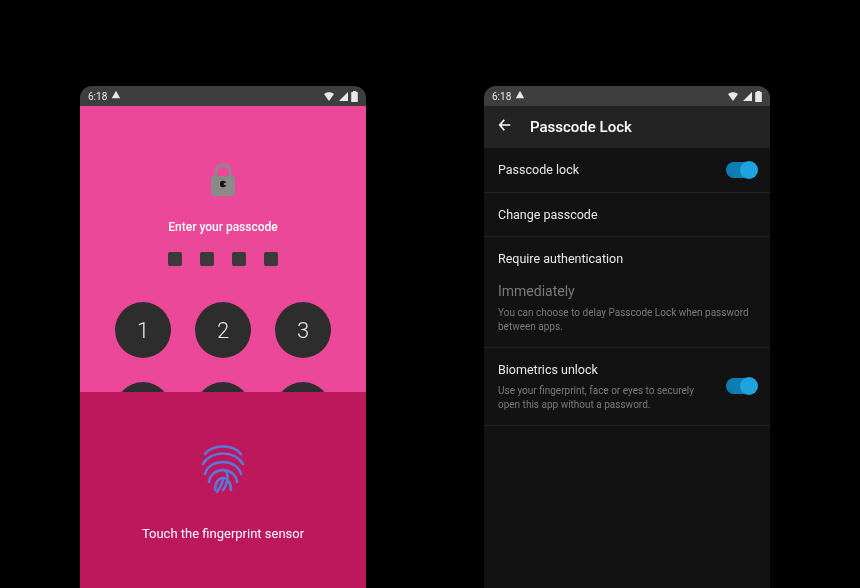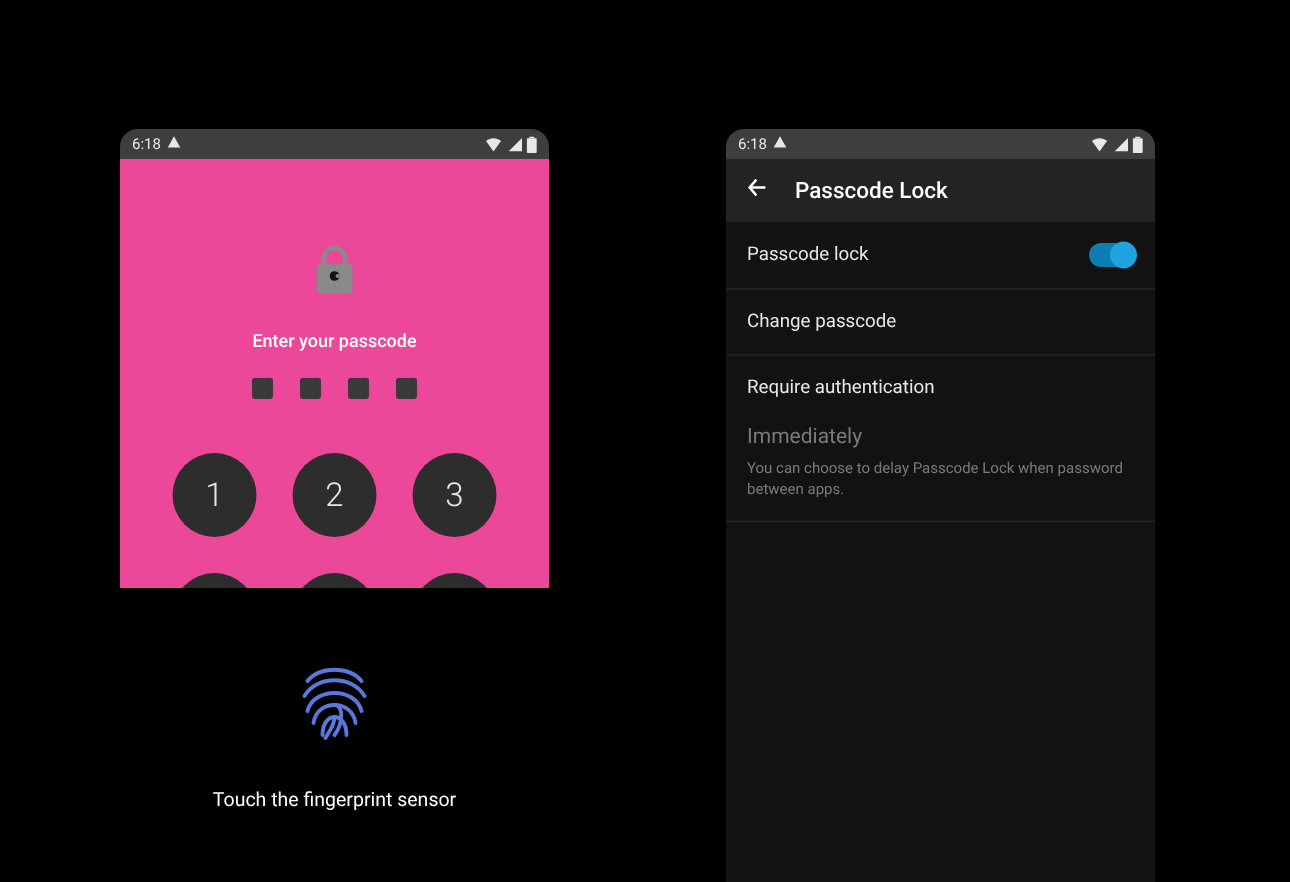--- a/index.html
+++ b/index.html
@@ -62,21 +62,21 @@
     color:#e6e6e6;
     font-size:22px;
     display:flex; align-items:center; justify-content:center;
     font-weight:300;
   }
 
   .fingerprint-sheet {
     position:absolute;
     left:0; right:0; bottom:0;
     height: 196px;
-    background:#000000;
+    background:#be185d;
     display:flex;
     flex-direction:column;
     align-items:center;
     justify-content:center;
     gap: 26px;
   }
   .fp-icon svg { display:block; }
   .fp-text { color:#fff; font-size:13px; font-weight:400; }
 
   
@@ -249,15 +249,24 @@
     </div>
 
     <div class="setting-row">
       <div class="row-texts">
         <div class="row-label">Require authentication</div>
         <div class="row-sub">Immediately</div>
         <div class="row-desc">You can choose to delay Passcode Lock when password between apps.</div>
       </div>
     </div>
 
+    <div class="setting-row">
+      <div class="row-texts">
+        <div class="row-label">Biometrics unlock</div>
+        <div class="row-desc">Use your fingerprint, face or eyes to securely open this app without a password.</div>
+      </div>
+      <div class="toggle on">
+        <div class="knob"></div>
+      </div>
+    </div>
 
   </div>
 </div>
 
 </body></html>

